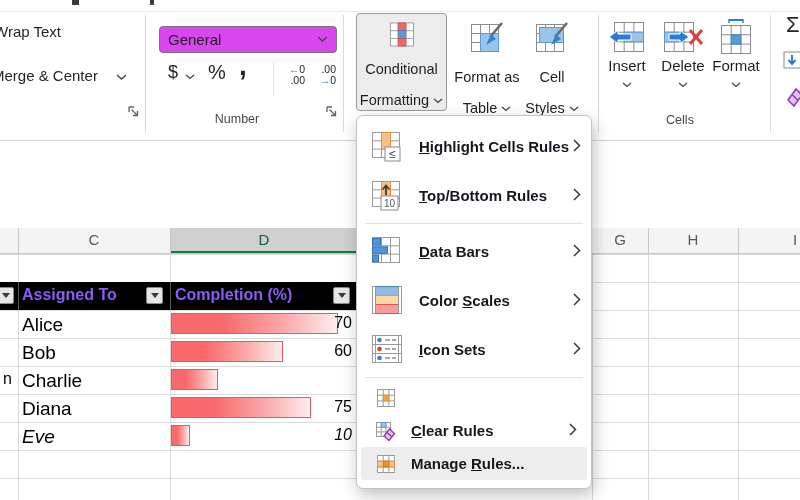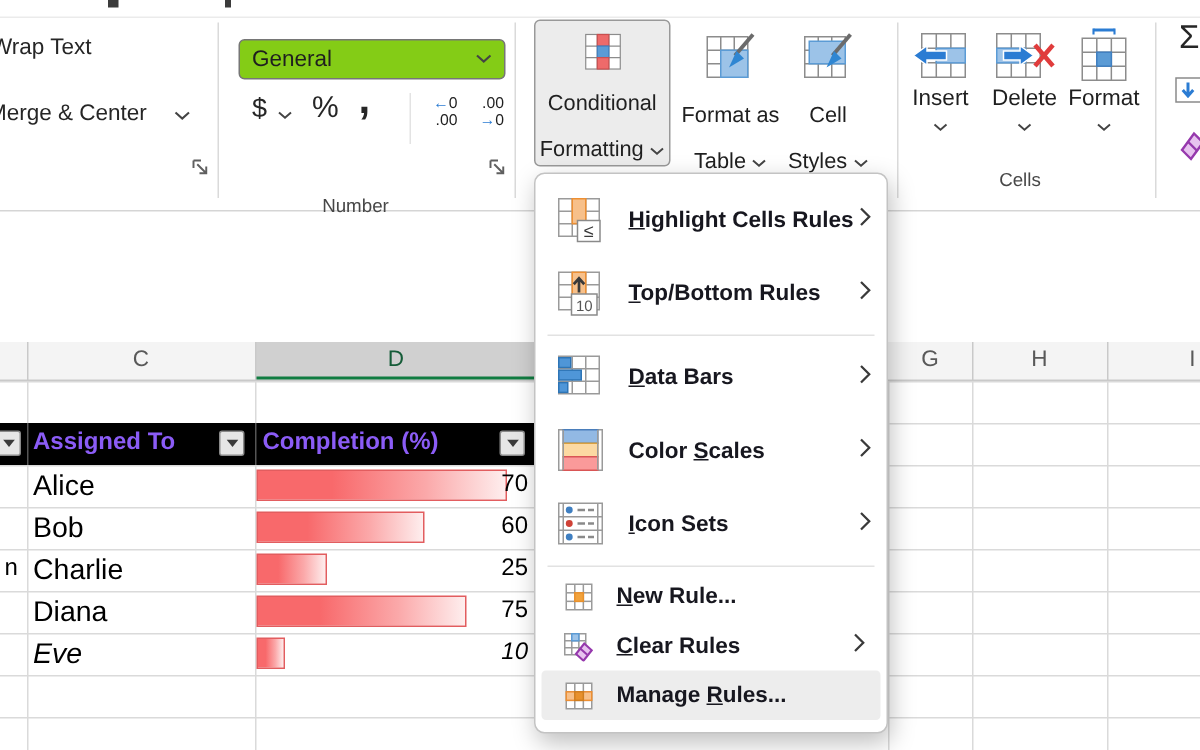--- a/index.html
+++ b/index.html
@@ -4,21 +4,21 @@
 <style>
   html,body{margin:0;padding:0;background:#fff;}
   .screen{position:relative;width:800px;height:500px;overflow:hidden;
     font-family:"Liberation Sans","DejaVu Sans",sans-serif;background:#fff;}
   .abs{position:absolute;}
   
   .ribbon{position:absolute;left:0;top:0;width:800px;height:140px;background:#fff;border-bottom:1px solid #d5d5d5;}
   .vsep{position:absolute;width:1px;background:#dadada;top:15px;height:117px;}
   .rlabel{font-size:15px;color:#262626;white-space:nowrap;}
   .grplabel{font-size:12.5px;color:#474747;text-align:center;}
-  .combo{position:absolute;left:159px;top:26px;width:178px;height:27px;border:1px solid #767676;border-radius:4px;background:#84cc16;display:flex;align-items:center;padding:0 8px;box-sizing:border-box;}
+  .combo{position:absolute;left:159px;top:26px;width:178px;height:27px;border:1px solid #767676;border-radius:4px;background:#d946ef;display:flex;align-items:center;padding:0 8px;box-sizing:border-box;}
   .combo .txt{flex:1;font-size:15px;color:#1f1f1f;}
   .bigbtn{position:absolute;display:flex;flex-direction:column;align-items:center;cursor:default;}
   .bigbtn .lbl{font-size:14.5px;color:#1f1f1f;line-height:19px;white-space:nowrap;display:flex;align-items:center;gap:4px;margin-top:12px;}
   .cfbtn{left:356px;top:13px;width:91px;height:98px;background:#ececec;border:1px solid #999;border-radius:4px;box-sizing:border-box;padding-top:7px;}
   .fatbtn{left:448px;top:14px;width:78px;height:98px;padding-top:6px;}
   .csbtn{left:521px;top:14px;width:62px;height:98px;padding-top:6px;}
   .cellbtn{display:flex;flex-direction:column;align-items:center;position:absolute;top:18px;}
   .cellbtn .lbl{font-size:15px;color:#1f1f1f;line-height:20px;}
   .decbtn{font-size:10.5px;line-height:11px;color:#1f1f1f;text-align:right;white-space:pre;}
   .blue{color:#2b7cd3;}
@@ -84,21 +84,21 @@
     </div>
     <div class="abs" style="left:168px;top:62px;font-size:18px;color:#262626;">$</div>
     <svg class="abs" style="left:185px;top:74px;" width="10" height="6">
         <polyline points="1,1 5,4.5 9,1" fill="none" stroke="#444" stroke-width="1.3"></polyline>
       </svg>
     <div class="abs" style="left:208px;top:61px;font-size:20px;color:#262626;">%</div>
     <div class="abs" style="left:239px;top:50px;font-size:28px;font-weight:bold;color:#262626;">,</div>
     <div class="abs" style="left:273px;top:62px;width:1px;height:34px;background:#e3e3e3;"></div>
     <div class="abs decbtn" style="left:279px;top:64px;width:26px;"><span class="blue">←</span><span>0</span><br><span>.00</span></div>
     <div class="abs decbtn" style="left:310px;top:64px;width:26px;"><span>.00</span><br><span class="blue">→</span><span>0</span></div>
-    <div class="abs grplabel" style="left:187px;top:130px;width:100px;">Number</div>
+    <div class="abs grplabel" style="left:187px;top:112px;width:100px;">Number</div>
     <svg class="abs launcher" style="left:325px;top:105px;" width="13" height="13">
         <path d="M2 2 H7 M2 2 V7 M4.5 4.5 L10.5 10.5 M10.5 6 V10.5 H6" fill="none" stroke="#5f5f5f" stroke-width="1.3"></path>
       </svg>
     <div class="vsep" style="left:343px;"></div>
 
     <div class="bigbtn cfbtn">
       <svg width="36" height="34" viewBox="0 0 36 34">
         <rect x="3.5" y="2.5" width="29" height="29" fill="#fff" stroke="#8c8c8c"></rect>
         <line x1="13.2" y1="2.5" x2="13.2" y2="31.5" stroke="#8c8c8c"></line>
           <line x1="22.9" y1="2.5" x2="22.9" y2="31.5" stroke="#8c8c8c"></line>
@@ -289,21 +289,20 @@
           <span class="dbar" style="display: block; width: 60%;"></span>
         </span>
       <span class="cellval">60</span>
     </div>
     <div class="row" style="top:366px;">
       <span class="bfrag">n</span>
       <span class="cellname">Charlie</span>
       <span class="barcell">
           <span class="dbar" style="display: block; width: 25%;"></span>
         </span>
-      <span class="cellval">25</span>
     </div>
     <div class="row" style="top:394px;">
       <span class="cellname">Diana</span>
       <span class="barcell">
           <span class="dbar" style="display: block; width: 75%;"></span>
         </span>
       <span class="cellval">75</span>
     </div>
     <div class="row" style="top:422px;font-style:italic;">
       <span class="cellname">Eve</span>
@@ -419,21 +418,20 @@
       <span class="mi-ic">
         <svg width="20" height="20" viewBox="0 0 20 20">
           <rect x="1.5" y="1.5" width="17" height="17" fill="#fff" stroke="#9a9a9a"></rect>
           <line x1="7.2" y1="1.5" x2="7.2" y2="18.5" stroke="#9a9a9a"></line>
             <line x1="12.9" y1="1.5" x2="12.9" y2="18.5" stroke="#9a9a9a"></line>
           <line x1="1.5" y1="7.2" x2="18.5" y2="7.2" stroke="#9a9a9a"></line>
             <line x1="1.5" y1="12.9" x2="18.5" y2="12.9" stroke="#9a9a9a"></line>
           <rect x="7.2" y="7.2" width="5.7" height="5.7" fill="#f2a33c" stroke="#e8912d"></rect>
         </svg>
       </span>
-      <span class="mi-lb"><span></span><span class="key">N</span><span>ew Rule...</span></span>
     </div>
 
     <div class="mi-sm">
       <span class="mi-ic">
         <svg width="22" height="20" viewBox="0 0 22 20">
           <rect x="1.5" y="1.5" width="14" height="14" fill="#fff" stroke="#9a9a9a"></rect>
           <line x1="6.2" y1="1.5" x2="6.2" y2="15.5" stroke="#9a9a9a"></line>
             <line x1="10.9" y1="1.5" x2="10.9" y2="15.5" stroke="#9a9a9a"></line>
           <line x1="1.5" y1="6.2" x2="15.5" y2="6.2" stroke="#9a9a9a"></line>
             <line x1="1.5" y1="10.9" x2="15.5" y2="10.9" stroke="#9a9a9a"></line>

